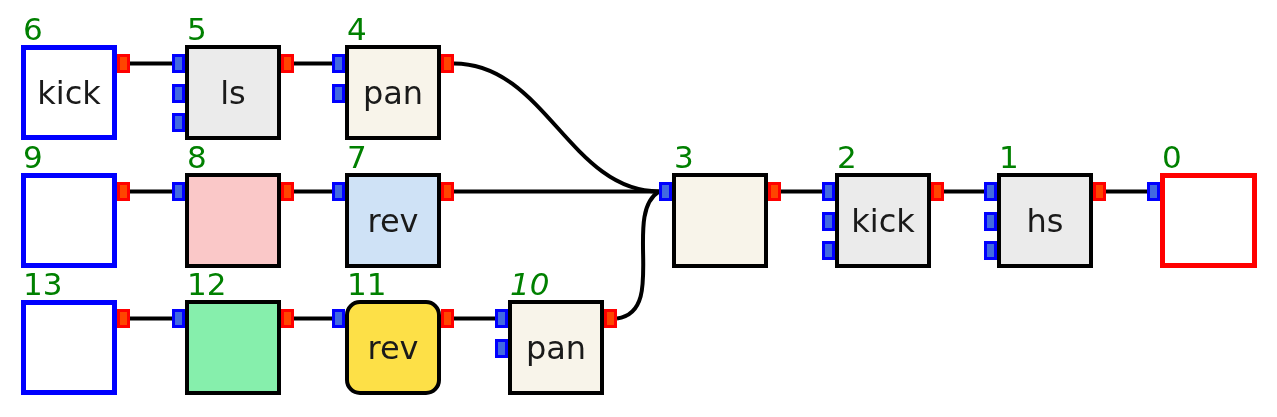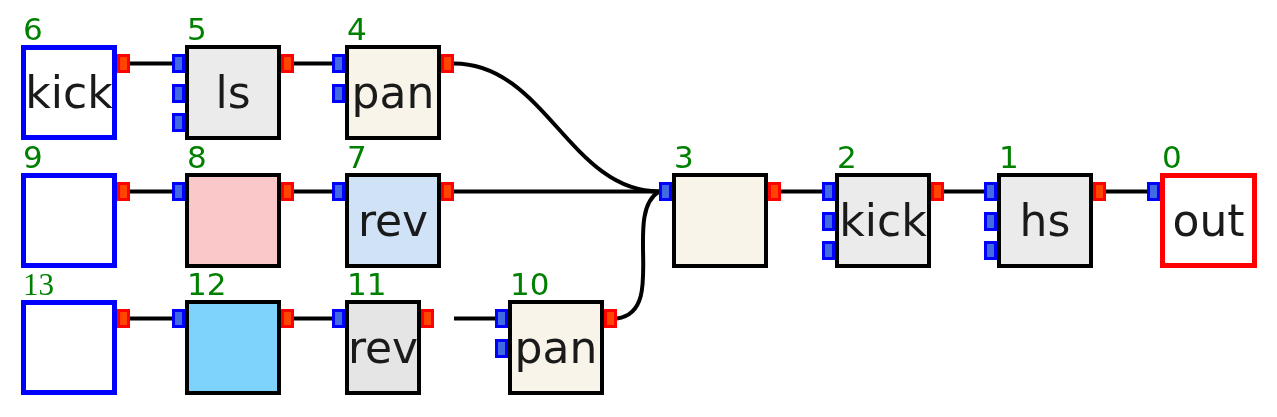--- a/index.html
+++ b/index.html
@@ -18,21 +18,21 @@
   }
   .node {
     position: absolute;
     box-sizing: border-box;
     border-style: solid;
     display: flex;
     align-items: center;
     justify-content: center;
   }
   .node .label {
-    font-size: 44px;
+    font-size: 32px;
     line-height: 1;
     color: #1a1a1a;
     white-space: nowrap;
   }
   .num {
     position: absolute;
     font-size: 31px;
     line-height: 31px;
     color: #008000;
     white-space: nowrap;
@@ -117,38 +117,37 @@
     <div class="node" style="left: 997px; top: 173px; width: 96px; height: 95px; border-width: 4px; border-color: rgb(0, 0, 0); background: rgb(235, 235, 235);">
       <div class="num" style="left: -2px; top: -35px;">1</div>
       <span class="label">hs</span>
       <div class="port in" style="left: -17px; top: 5px; width: 13px; height: 19px; border-color: rgb(0, 0, 255); background: rgb(65, 105, 225);"></div>
       <div class="port in" style="left: -17px; top: 35px; width: 13px; height: 19px; border-color: rgb(0, 0, 255); background: rgb(65, 105, 225);"></div>
       <div class="port in" style="left: -17px; top: 64px; width: 13px; height: 19px; border-color: rgb(0, 0, 255); background: rgb(65, 105, 225);"></div>
       <div class="port out" style="right: -17px; top: 5px; width: 13px; height: 19px; border-color: rgb(255, 0, 0); background: rgb(255, 69, 0);"></div>
     </div>
     <div class="node" style="left: 1160px; top: 173px; width: 97px; height: 95px; border-width: 5px; border-color: rgb(255, 0, 0); background: rgb(255, 255, 255);">
       <div class="num" style="left: -3px; top: -36px;">0</div>
-      <span class="label">out</span>
       <div class="port in" style="left: -18px; top: 4px; width: 13px; height: 19px; border-color: rgb(0, 0, 255); background: rgb(65, 105, 225);"></div>
     </div>
     <div class="node" style="left: 21px; top: 300px; width: 96px; height: 95px; border-width: 5px; border-color: rgb(0, 0, 255); background: rgb(255, 255, 255);">
-      <div class="num" style="left: -3px; top: -36px; font-family: Liberation Serif, serif;">13</div>
+      <div class="num" style="left: -3px; top: -36px;">13</div>
       <div class="port out" style="right: -18px; top: 4px; width: 13px; height: 19px; border-color: rgb(255, 0, 0); background: rgb(255, 69, 0);"></div>
     </div>
-    <div class="node" style="left: 185px; top: 300px; width: 96px; height: 95px; border-width: 4px; border-color: rgb(0, 0, 0); background: #7dd3fc;">
+    <div class="node" style="left: 185px; top: 300px; width: 96px; height: 95px; border-width: 4px; border-color: rgb(0, 0, 0); background: #86efac;">
       <div class="num" style="left: -2px; top: -35px;">12</div>
       <div class="port in" style="left: -17px; top: 5px; width: 13px; height: 19px; border-color: rgb(0, 0, 255); background: rgb(65, 105, 225);"></div>
       <div class="port out" style="right: -17px; top: 5px; width: 13px; height: 19px; border-color: rgb(255, 0, 0); background: rgb(255, 69, 0);"></div>
     </div>
-    <div class="node" style="left: 345px; top: 300px; width: 76px; height: 95px; border-width: 4px; border-color: rgb(0, 0, 0); background: #e5e5e5;">
+    <div class="node" style="left: 345px; top: 300px; width: 96px; height: 95px; border-width: 4px; border-color: rgb(0, 0, 0); background: #fde047; border-radius: 15px;">
       <div class="num" style="left: -2px; top: -35px;">11</div>
       <span class="label">rev</span>
       <div class="port in" style="left: -17px; top: 5px; width: 13px; height: 19px; border-color: rgb(0, 0, 255); background: rgb(65, 105, 225);"></div>
       <div class="port out" style="right: -17px; top: 5px; width: 13px; height: 19px; border-color: rgb(255, 0, 0); background: rgb(255, 69, 0);"></div>
     </div>
     <div class="node" style="left: 508px; top: 300px; width: 96px; height: 95px; border-width: 4px; border-color: rgb(0, 0, 0); background: rgb(248, 244, 234);">
-      <div class="num" style="left: -2px; top: -35px;">10</div>
+      <div class="num" style="left: -2px; top: -35px; font-style: italic;">10</div>
       <span class="label">pan</span>
       <div class="port in" style="left: -17px; top: 5px; width: 13px; height: 19px; border-color: rgb(0, 0, 255); background: rgb(65, 105, 225);"></div>
       <div class="port in" style="left: -17px; top: 35px; width: 13px; height: 19px; border-color: rgb(0, 0, 255); background: rgb(65, 105, 225);"></div>
       <div class="port out" style="right: -17px; top: 5px; width: 13px; height: 19px; border-color: rgb(255, 0, 0); background: rgb(255, 69, 0);"></div>
     </div>
   </div>
 
 </body></html>

